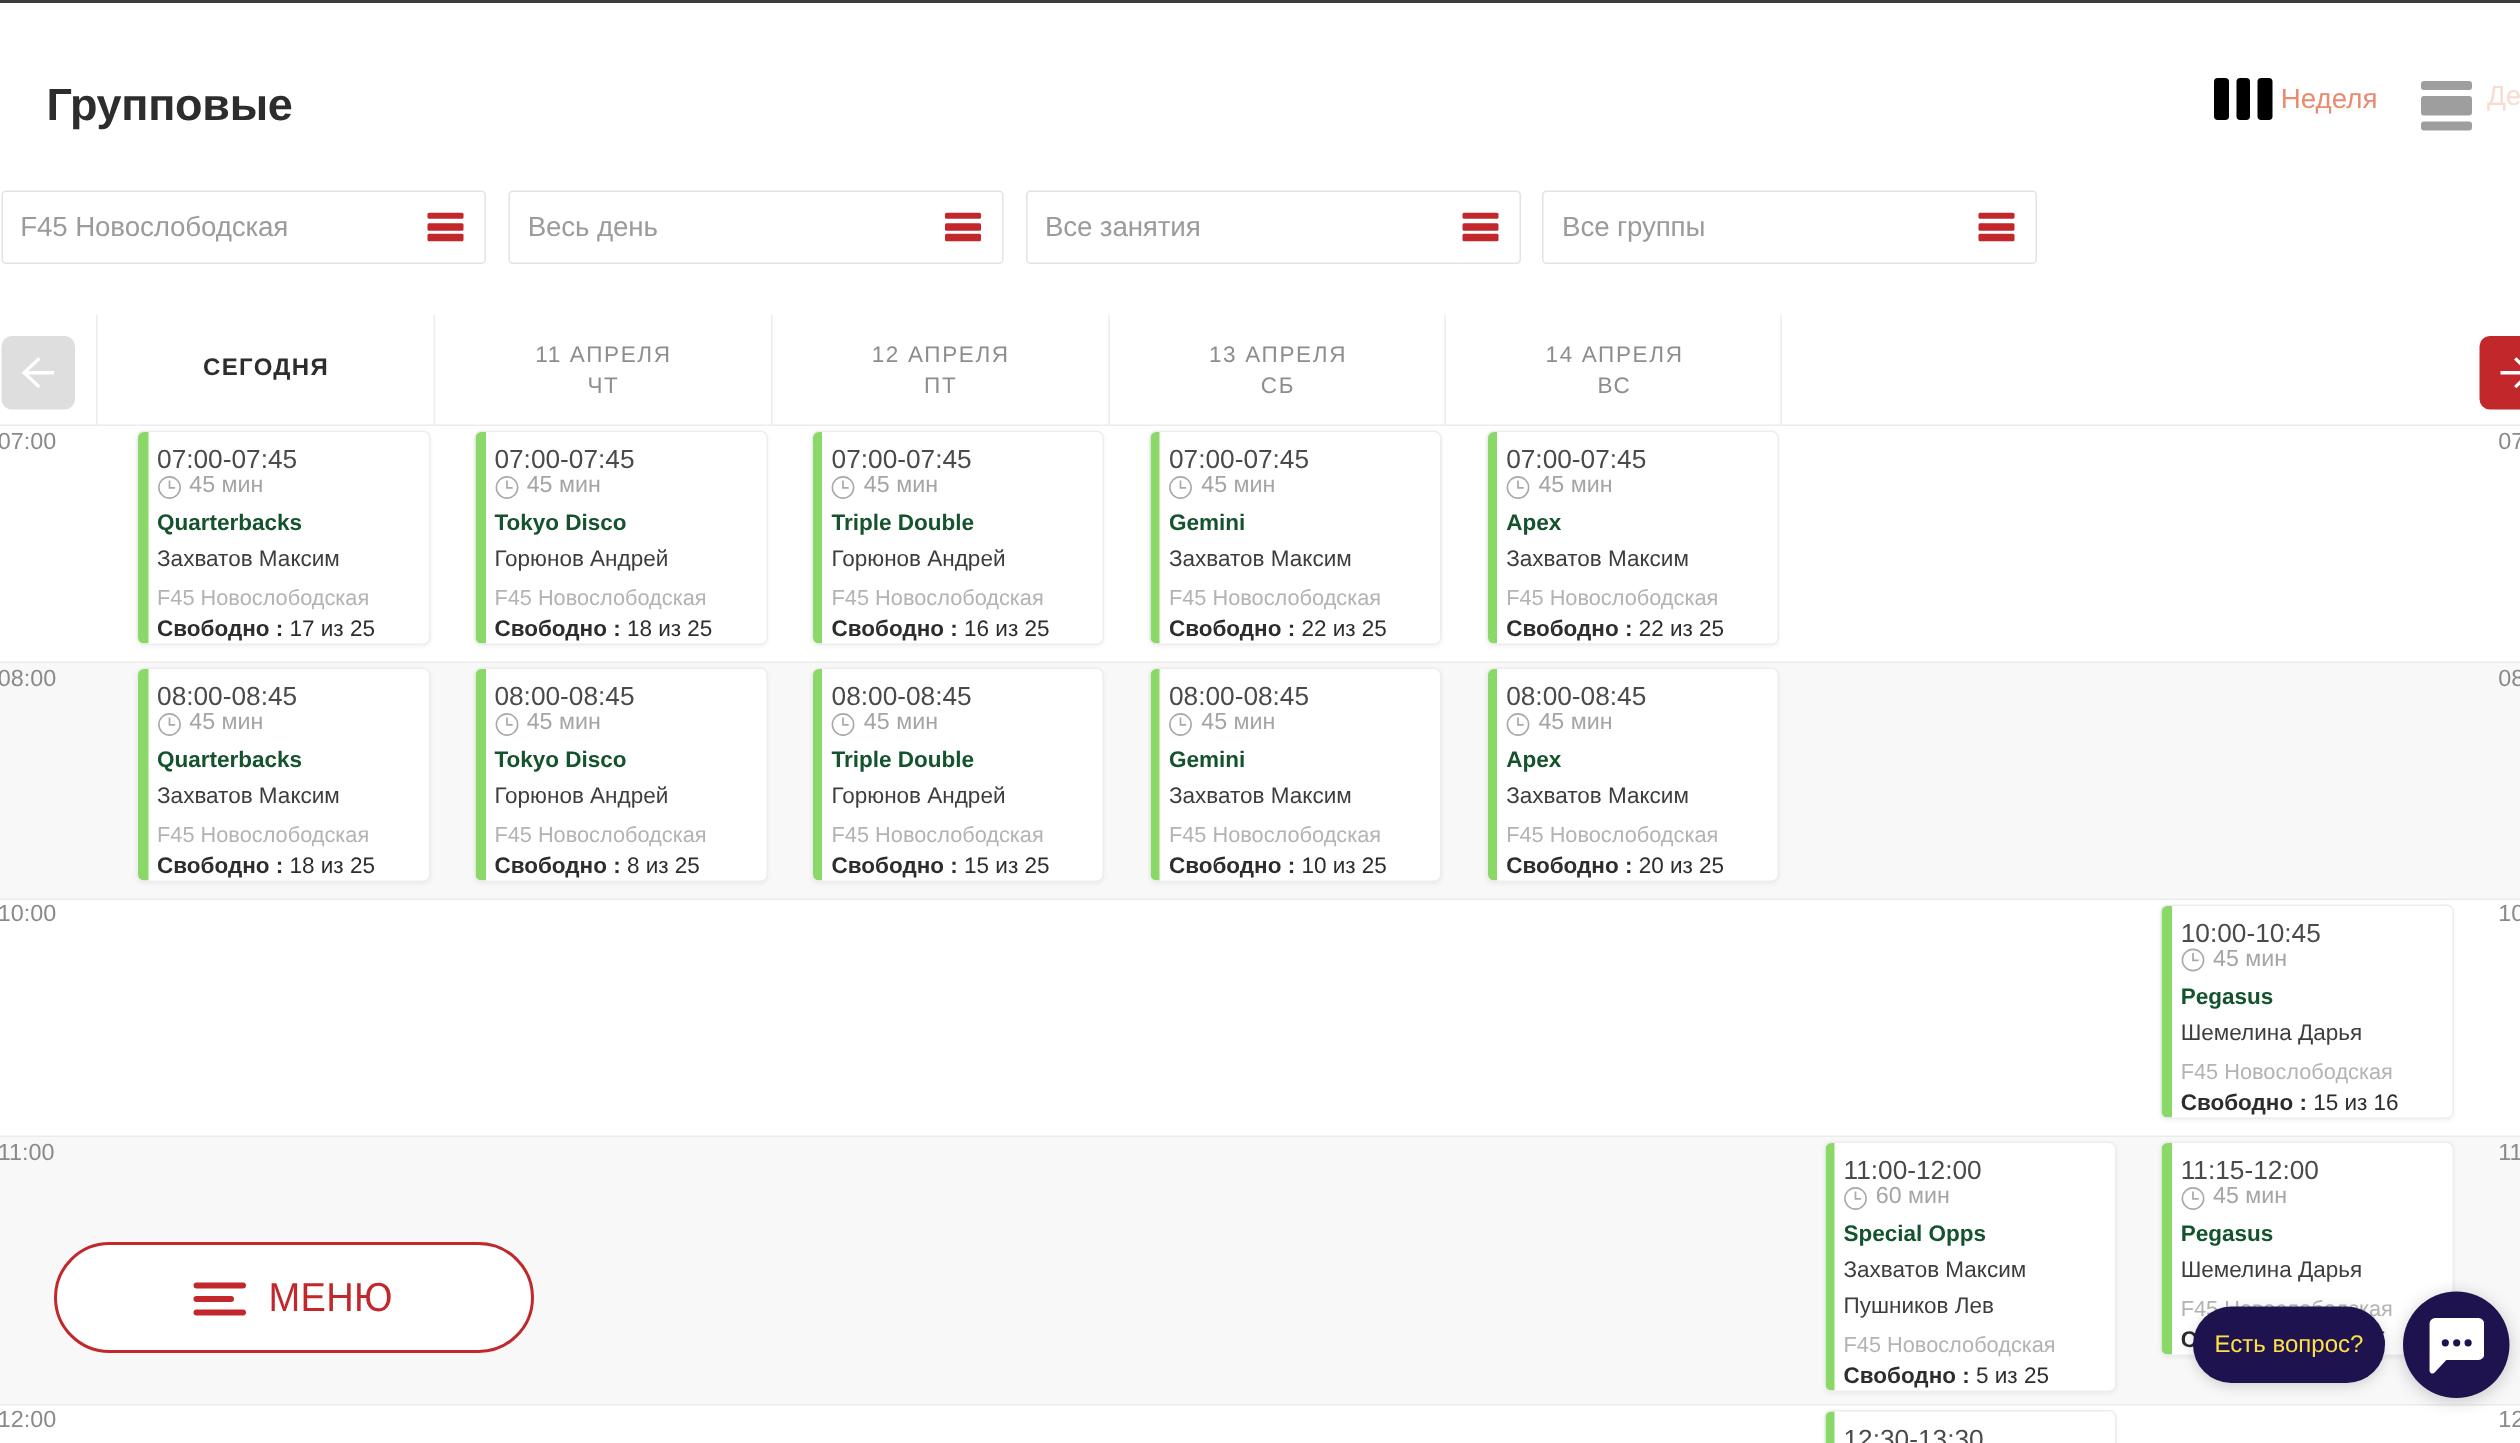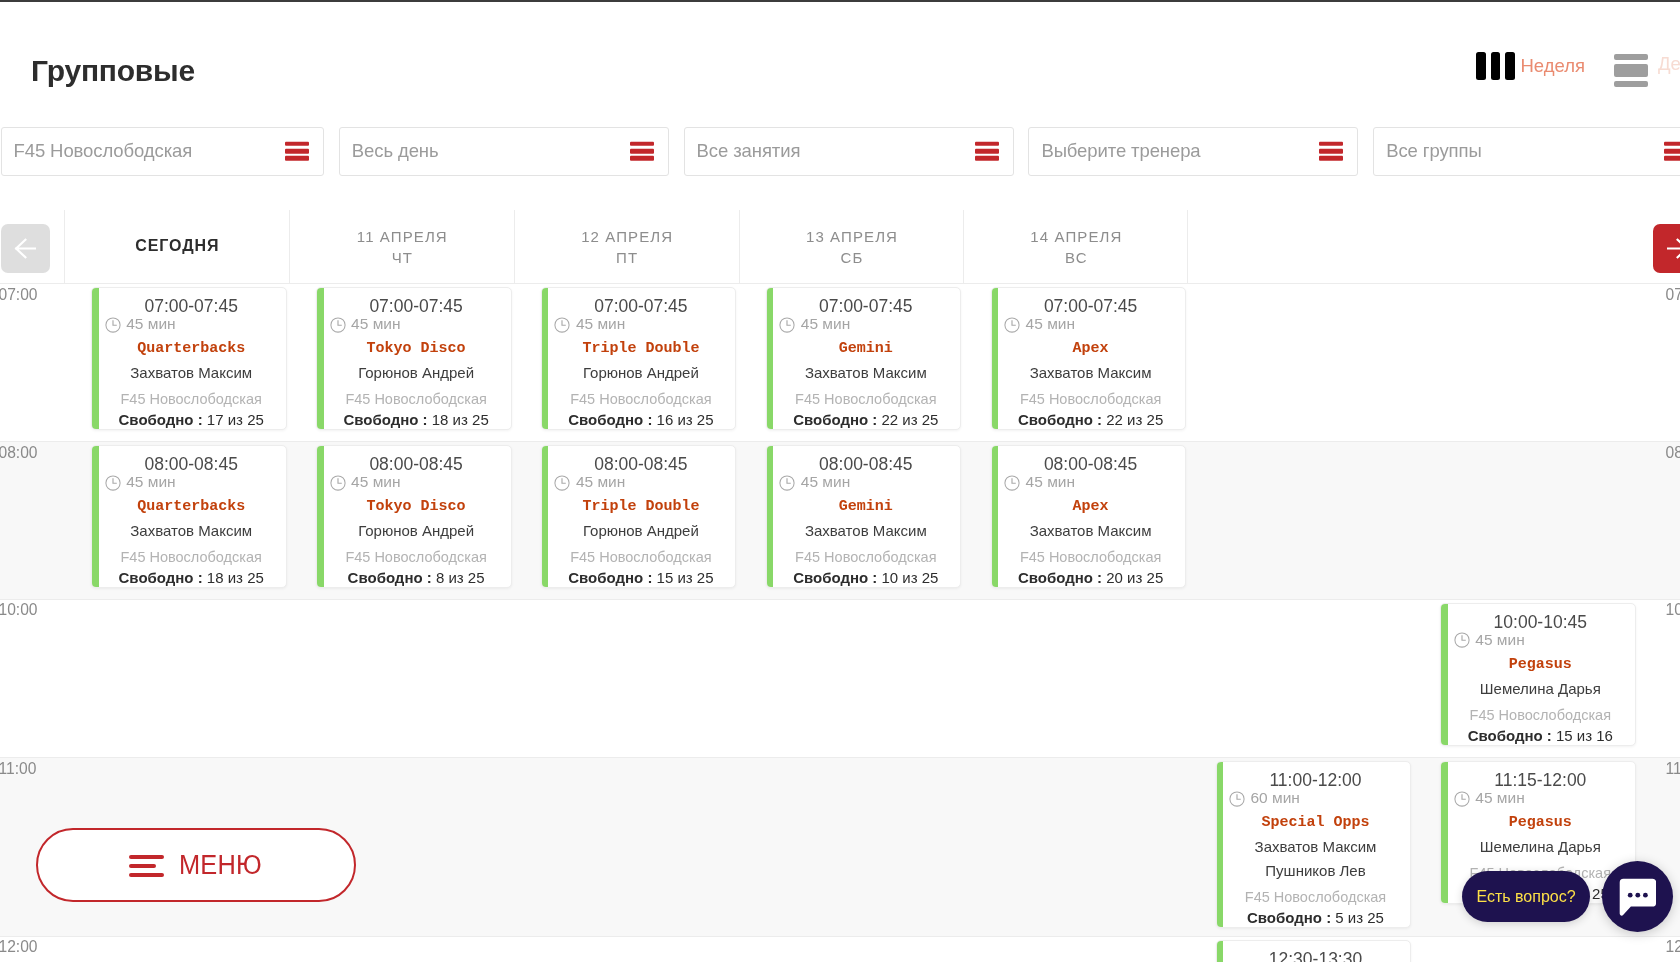--- a/index.html
+++ b/index.html
@@ -81,25 +81,25 @@
   
   .ev {
     position:absolute; width:195.5px; background:#fff;
     border:1px solid #ededed; border-radius:5px; overflow:hidden;
     box-shadow:0 1px 3px rgba(0,0,0,0.055);
     padding-left:6.5px;
   }
   .ev::before {
     content:""; position:absolute; left:0; top:0; bottom:0; width:6.5px; background:#89D868;
   }
-  .ev-in { padding:8px 8px 0 6px;text-align:center; }
+  .ev-in { padding:8px 8px 0 6px; }
   .ev-time { font-size:17.5px; color:#4a4a4a; line-height:20px; letter-spacing:0px; }
   .ev-dur { display:flex; align-items:center; gap:5.5px; margin-top:0px; position:relative; top:-0.5px; }
   .ev-dur span { font-size:15.5px; color:#a5a5a5; line-height:18px; position:relative; top:-0.5px; }
-  .ev-name { font-size:15px; font-weight:700; color:#c2410c; margin-top:6px; line-height:18px;font-family:Liberation Mono, monospace; }
+  .ev-name { font-size:15px; font-weight:700; color:#14532d; margin-top:6px; line-height:18px; }
   .ev-tr { font-size:15px; color:#3d3d3d; margin-top:6px; line-height:18px; }
   .ev-club { font-size:14.5px; color:#b3b3b3; margin-top:9px; line-height:17px; }
   .ev-free { font-size:15px; color:#2d2d2d; margin-top:3px; line-height:18px; }
   .ev-free b { font-weight:700; }
   .ev-free span { font-weight:400; }
 
   
   .menu-btn {
     position:absolute; left:36px; top:828px; width:320px; height:74px;
     border:2.2px solid #C2272B; border-radius:37px; background:#fff;
@@ -167,28 +167,20 @@
     <div class="filter">
       <span class="filter-value">Весь день</span>
       <span class="filter-ico">
           <i></i>
           <i></i>
           <i></i>
         </span>
     </div>
     <div class="filter">
       <span class="filter-value">Все занятия</span>
-      <span class="filter-ico">
-          <i></i>
-          <i></i>
-          <i></i>
-        </span>
-    </div>
-    <div class="filter">
-      <span class="filter-value">Выберите тренера</span>
       <span class="filter-ico">
           <i></i>
           <i></i>
           <i></i>
         </span>
     </div>
     <div class="filter">
       <span class="filter-value">Все группы</span>
       <span class="filter-ico">
           <i></i>

